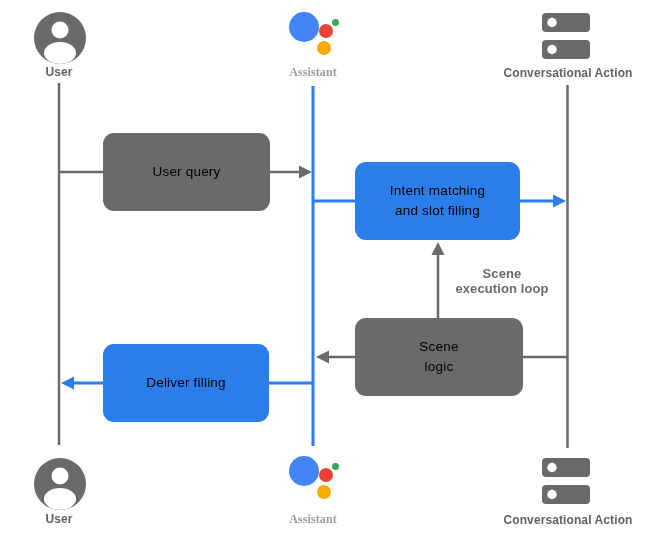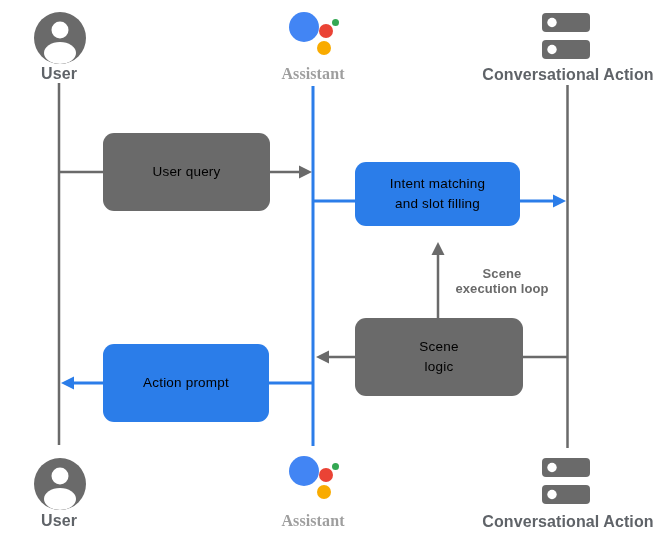--- a/index.html
+++ b/index.html
@@ -38,21 +38,21 @@
     line-height: 1.45;
     letter-spacing: 0.2px;
     white-space: pre-line;
   }
   .box.gray { background: var(--gray, #6a6a6a); }
   .box.blue { background: var(--blue, #2b7de9); }
   .actor-label {
     position: absolute;
     z-index: 2;
     text-align: center;
-    font-size: 16px;
+    font-size: 12px;
     font-weight: bold;
     color: var(--label_dark, #5f6368);
     letter-spacing: 0.1px;
   }
   .actor-label.light { color: var(--label_light, #9e9e9e); font-family: Liberation Serif, serif; }
   .loop-label {
     position: absolute;
     z-index: 2;
     width: 130px;
     text-align: center;
@@ -124,27 +124,27 @@
   <svg class="node" style="left:542px; top:13px;" width="48" height="46" viewBox="0 0 48 46">
     <rect x="0" y="0" width="48" height="19" rx="4" fill="var(--gray)"></rect>
     <rect x="0" y="27" width="48" height="19" rx="4" fill="var(--gray)"></rect>
     <circle cx="10" cy="9.5" r="4.7" fill="#ffffff"></circle>
     <circle cx="10" cy="36.5" r="4.7" fill="#ffffff"></circle>
   </svg>
   <div class="actor-label" style="left:478px; top:66px; width:180px;">Conversational Action</div>
 
   <div class="box gray" style="left:103px; top:133px; width:167px; height:78px;">User query</div>
 
-  <div class="box blue" style="left:355px; top:162px; width:165px; height:64px;">Intent matching
+  <div class="box blue" style="left:355px; top:162px; width:165px; height:78px;">Intent matching
 and slot filling</div>
 
   <div class="box gray" style="left:355px; top:318px; width:168px; height:78px;">Scene
 logic</div>
 
-  <div class="box blue" style="left:103px; top:344px; width:166px; height:78px;">Action prompt</div>
+  <div class="box blue" style="left:103px; top:344px; width:166px; height:78px;">Deliver filling</div>
 
   <div class="loop-label" style="left:437px; top:266px;">Scene
 execution loop</div>
 
   <svg class="node" style="left:34px; top:458px;" width="52" height="52" viewBox="0 0 52 52">
     <defs>
         <clipPath id="uc-bottom">
           <circle cx="26" cy="26" r="26"></circle>
         </clipPath>
       </defs>

